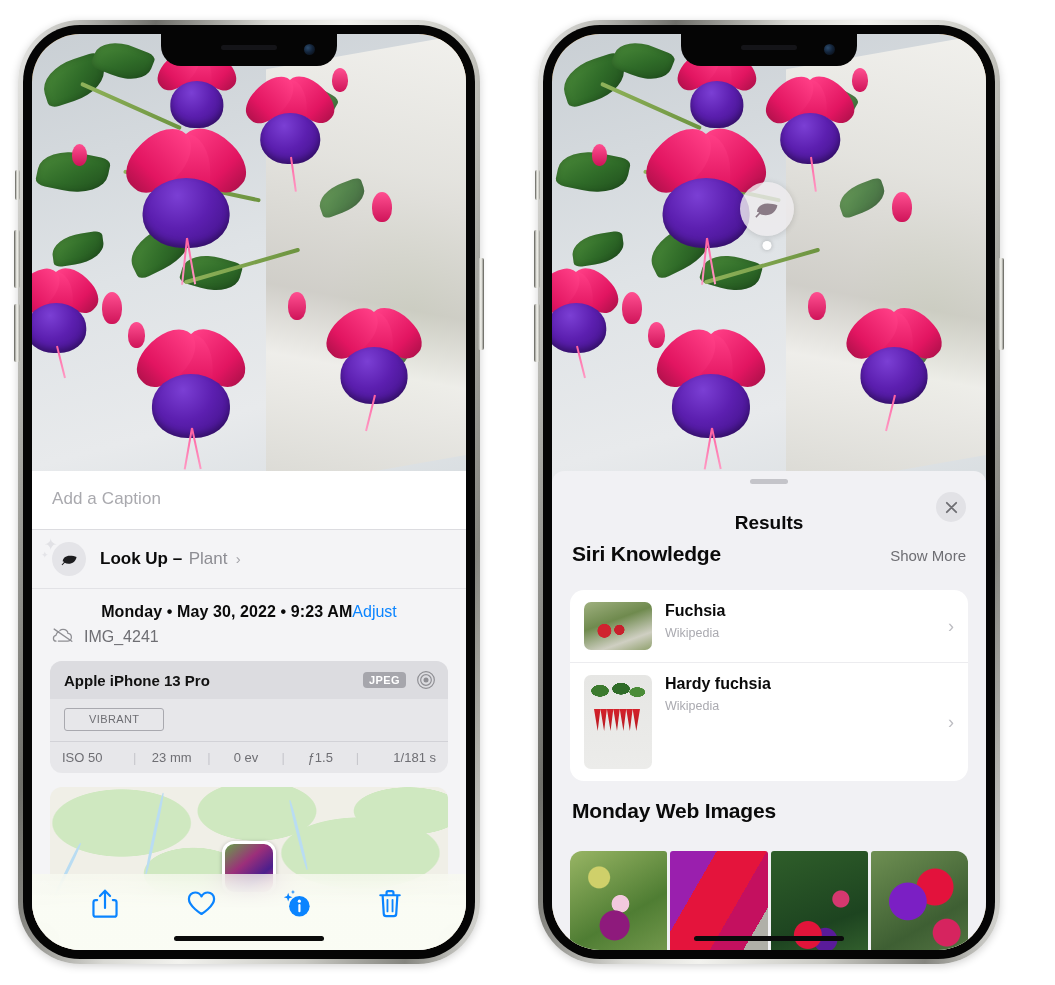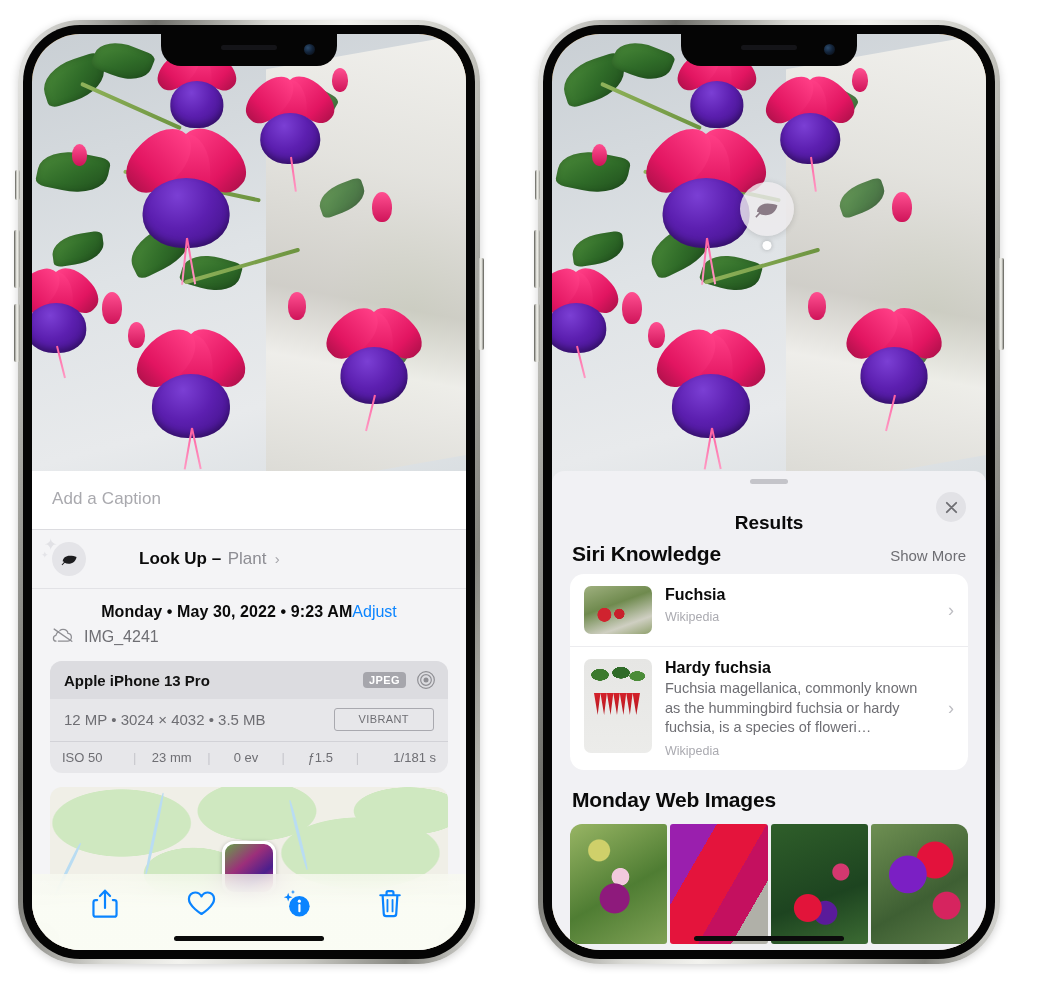--- a/index.html
+++ b/index.html
@@ -141,21 +141,21 @@
     border-bottom: 1px solid #e2e2e6;
   }
   .lookup-icon-wrap { position: relative; width: 34px; height: 34px; flex:none; }
   .lookup-circle {
     width: 34px; height: 34px; border-radius: 50%;
     background:#e4e4e8; display:flex; align-items:center; justify-content:center;
   }
   .spark { position:absolute; color:#dadade; font-size: 13px; line-height:1; }
   .spark.a { left:-8px; top:-5px; font-size: 16px; color:#e1e1e5;}
   .spark.b { left:-11px; top:9px; font-size: 9px; color:#e4e4e8;}
-  .lookup-title { font-size: 17px; font-weight: 700; color:#0a0a0a;margin-left:39px; }
+  .lookup-title { font-size: 17px; font-weight: 700; color:#0a0a0a; }
   .lookup-sub { font-size: 17px; color:#8d8d93; margin-left:2px;}
   .chev { color:#a5a5aa; font-size: 15px; margin-left:4px; }
 
   .date-row {
     display:flex; align-items:flex-start; justify-content:center;
     padding: 14px 20px 4px 20px;
   }
   .date-text { font-size: 16px; font-weight:700; color:#0a0a0a; letter-spacing:.1px;}
   .adjust { font-size: 16px; color:#0a84ff; }
   .file-row { display:flex; align-items:center; gap:10px; padding: 2px 20px 14px 20px; }
@@ -254,21 +254,21 @@
   }
   .results-title { font-size: 19px; font-weight: 700; color:#0a0a0a; }
   .close-btn {
     position:absolute; right: 20px; top: 8px;
     width: 30px; height: 30px; border-radius:50%; background:#e2e2e6;
     display:flex; align-items:center; justify-content:center;
   }
 
   .section-head {
     display:flex; align-items:baseline; justify-content:space-between;
-    padding: 8px 20px 8px 20px;
+    padding: 8px 20px 24px 20px;
   }
   .section-title { font-size: 21px; font-weight: 700; color:#0a0a0a; letter-spacing:-.2px;}
   .show-more { font-size: 15px; color:#6e6e73; }
 
   .know-card {
     margin: 0 18px; background:#fff; border-radius: 14px; overflow:hidden;
   }
   .know-row { display:flex; align-items:flex-start; gap: 13px; padding: 12px 14px; }
   .know-row + .know-row { border-top: 1px solid #ececef; }
   .know-thumb { flex:none; border-radius: 7px; overflow:hidden; }
@@ -470,21 +470,20 @@
                   <svg width="20" height="20" viewBox="0 0 24 24" aria-hidden="true">
                     <circle cx="12" cy="12" r="10" fill="none" stroke="#8e8e93" stroke-width="1.4"></circle>
                     <circle cx="12" cy="12" r="6.4" fill="none" stroke="#8e8e93" stroke-width="1.4"></circle>
                     <circle cx="12" cy="12" r="3" fill="#8e8e93"></circle>
                   </svg>
                 </span>
               </div>
             </div>
             <div class="exif-body">
               <div class="exif-line exif-line2">
-                <span>12 MP • 3024 × 4032 • 3.5 MB</span>
                 <span class="badge-vibrant">VIBRANT</span>
               </div>
             </div>
             <div class="exif-stats">
               <span>ISO 50</span>
               <span class="exif-sep">|</span>
               <span>23 mm</span>
               <span class="exif-sep">|</span>
               <span>0 ev</span>
               <span class="exif-sep">|</span>
@@ -666,21 +665,20 @@
                 <div class="know-title">Fuchsia</div>
                 <div class="know-src">Wikipedia</div>
               </div>
               <div class="know-chev">›</div>
             </div>
 
             <div class="know-row">
               <div class="know-thumb thumb-b"></div>
               <div class="know-text">
                 <div class="know-title">Hardy fuchsia</div>
-                <div class="know-desc">Fuchsia magellanica, commonly known as the hummingbird fuchsia or hardy fuchsia, is a species of floweri…</div>
                 <div class="know-src">Wikipedia</div>
               </div>
               <div class="know-chev">›</div>
             </div>
           </div>
 
           <div class="section-head" style="padding-top:18px;">
             <div class="section-title">Monday Web Images</div>
           </div>
 

